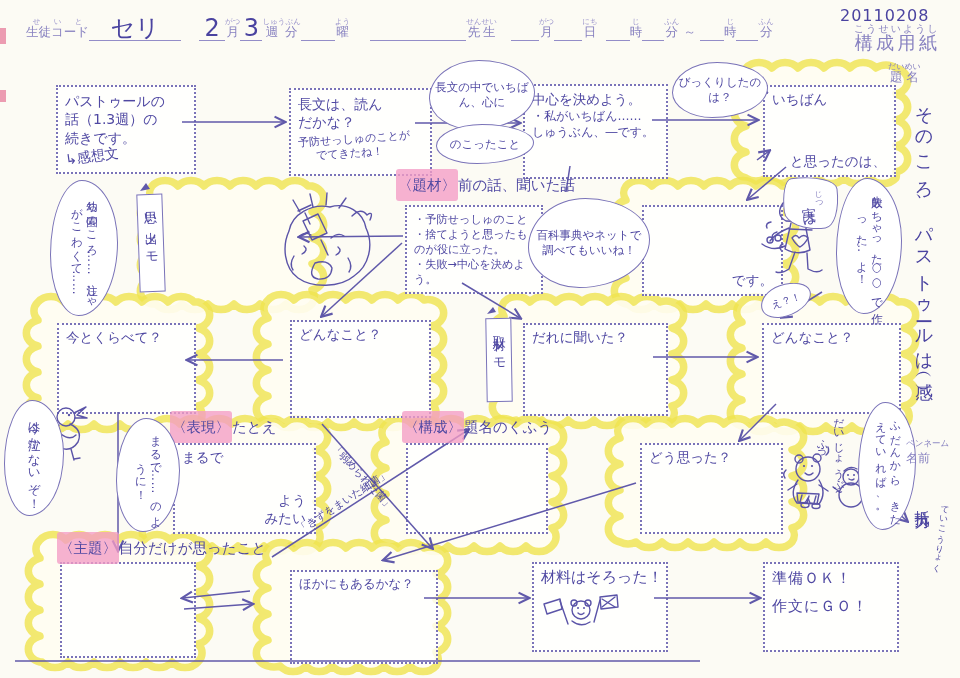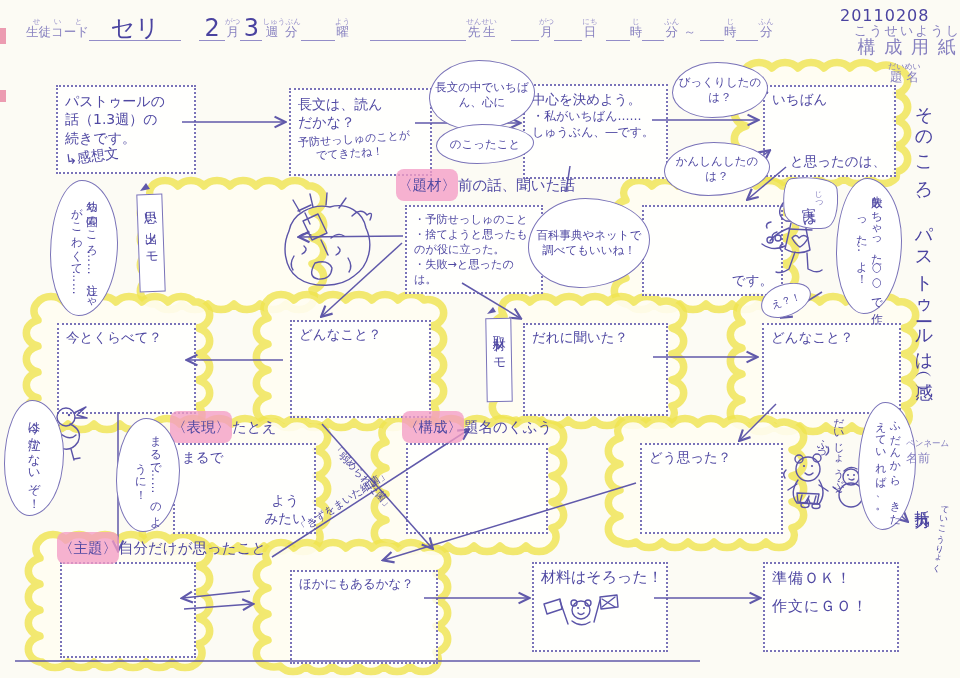--- a/index.html
+++ b/index.html
@@ -2,32 +2,32 @@
 <html><head>
 <meta charset="utf-8">
 <style>
 html,body{margin:0;padding:0;background:#888;}
 #page{position:relative;width:960px;height:678px;background:#fcfbf4;overflow:hidden;
   font-family:"DejaVu Sans","Liberation Sans",sans-serif;color:#544da5;}
 svg.layer{position:absolute;left:0;top:0;width:960px;height:678px;pointer-events:none;}
 .bx{position:absolute;border:2px dotted #7a73b8;background:rgba(255,255,255,.82);
   font-size:13.5px;line-height:1.32;padding:5px 7px;color:#4f48a2;}
 .bx .tl{position:absolute;top:4px;left:7px;}
-.bx .br{position:absolute;bottom:4px;right:8px;text-align:center;}
+.bx .br{position:absolute;bottom:4px;right:8px;text-align:right;}
 .sm{font-size:11px;}
 .bubble{position:absolute;background:#fff;border:1.5px solid #7a73b8;display:flex;
   align-items:center;justify-content:center;text-align:center;font-size:11.5px;
   line-height:1.3;padding:4px;color:#4f48a2;
   border-radius:47% 53% 58% 42% / 55% 46% 54% 45%;}
 .vb{writing-mode:vertical-rl;letter-spacing:1px;}
 .vtext{position:absolute;writing-mode:vertical-rl;color:#4a43a0;}
 .banner{position:absolute;border:1.6px solid #7a73b8;background:#fff;writing-mode:vertical-rl;
   font-size:13px;letter-spacing:3px;padding:6px 3px;color:#4f48a2;}
 .tag{position:absolute;font-size:14.5px;white-space:nowrap;color:#4f48a2;}
-.hl{background:rgba(244,156,197,.78);padding:8px 2px;border-radius:8px;}
+.hl{background:rgba(244,156,197,.78);padding:8px 2px;border-radius:3px;}
 .hand{color:#453e9d;}
 .hrow{position:absolute;left:26px;top:16px;display:flex;align-items:flex-end;
   font-size:12.5px;color:#8781c0;white-space:nowrap;}
 .hrow ruby rt{font-size:7.5px;color:#9a94cc;}
 .bl{border-bottom:1.2px solid #938dc8;display:inline-flex;align-items:flex-end;
   justify-content:center;height:24px;}
 .hv{font-size:24px;color:#4a43a0;line-height:1;padding:0 2px;}
 .gap4{width:4px}.gap8{width:8px}.gap14{width:14px}.gap18{width:18px}.gap20{width:20px}
 .diag{position:absolute;font-size:10.5px;white-space:nowrap;color:#4f48a2;}
 .smudge{position:absolute;left:0;width:6px;background:#e784a0;opacity:.8;}
@@ -90,21 +90,21 @@
       <span>～</span>
       <span class="gap4"></span>
     <span class="bl" style="width:24px"></span>
     <ruby><span>時</span><rt>じ</rt></ruby>
     <span class="bl" style="width:22px"></span>
     <ruby><span>分</span><rt>ふん</rt></ruby>
   </div>
 
   <div class="free hand" style="left:840px;top:6px;font-size:16px;letter-spacing:1px">20110208</div>
   <div class="free" style="left:854px;top:24px;font-size:18px;letter-spacing:2px;color:#8781c0">
-    <ruby><span>構成用紙</span><rt style="font-size:13px">こうせいようし</rt></ruby>
+    <ruby><span>構成用紙</span><rt style="font-size:10px">こうせいようし</rt></ruby>
   </div>
 
   <div class="bx" style="left:56px;top:85px;width:122px;height:75px;font-size:14px">
     <span style="display:block">パストゥールの</span>
     <span style="display:block">話（1.3週）の</span>
     <span>続きです。</span>
     <span class="note" style="transform:rotate(-8deg);display:inline-block">↳感想文</span>
   </div>
 
   <div class="bx" style="left:289px;top:88px;width:125px;height:74px;font-size:14px">
@@ -123,21 +123,21 @@
   <div class="bx" style="left:763px;top:85px;width:115px;height:78px">
     <span class="tl">いちばん</span>
     <span class="br">と思ったのは、</span>
   </div>
 
 
   <div class="bx" style="left:405px;top:205px;width:120px;height:75px;font-size:11.2px;line-height:1.35">
     <span style="display:block">・予防せっしゅのこと</span>
     <span style="display:block">・捨てようと思ったも</span>
     <span style="display:block">のが役に立った。</span>
-    <span style="display:block">・失敗→と思ったのは。</span>
+    <span style="display:block">・失敗→中心を決めよう。</span>
   </div>
 
   <div class="bx" style="left:642px;top:205px;width:123px;height:77px">
     <span class="br">です。</span>
   </div>
 
   <div class="bx" style="left:57px;top:323px;width:121px;height:77px">
     <span class="tl">今とくらべて？</span>
   </div>
 
@@ -315,23 +315,20 @@
 
   <div class="bubble" style="left:429px;top:60px;width:96px;height:60px">
       <span>長文の中でいちばん、心に</span>
     </div>
   <div class="bubble" style="left:436px;top:124px;width:88px;height:30px">
       <span>のこったこと</span>
     </div>
   <div class="bubble" style="left:672px;top:62px;width:86px;height:46px">
       <span>びっくりしたのは？</span>
     </div>
-  <div class="bubble" style="left:664px;top:142px;width:96px;height:44px">
-      <span>かんしんしたのは？</span>
-    </div>
   <div class="bubble" style="left:528px;top:198px;width:112px;height:80px">
       <span>百科事典やネットで調べてもいいね！</span>
     </div>
   <div class="bubble vb" style="left:783px;top:176px;width:46px;height:44px;font-size:14px;transform:rotate(-7deg);border-radius:20% 80% 30% 70%/60% 30% 70% 40%">
     <span><ruby><span>実</span><rt>じつ</rt></ruby><span>は</span></span>
   </div>
   <div class="bubble vb" style="left:836px;top:178px;width:56px;height:126px">
       <span>失敗しちゃった○○で作った…よ！</span>
     </div>
   <div class="bubble" style="left:760px;top:284px;width:42px;height:22px;font-size:10px;transform:rotate(-18deg)">

